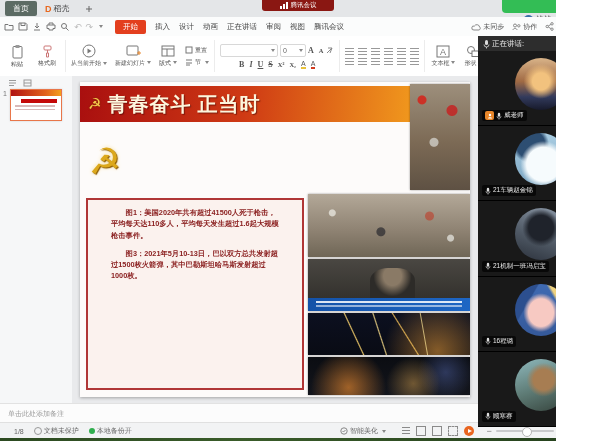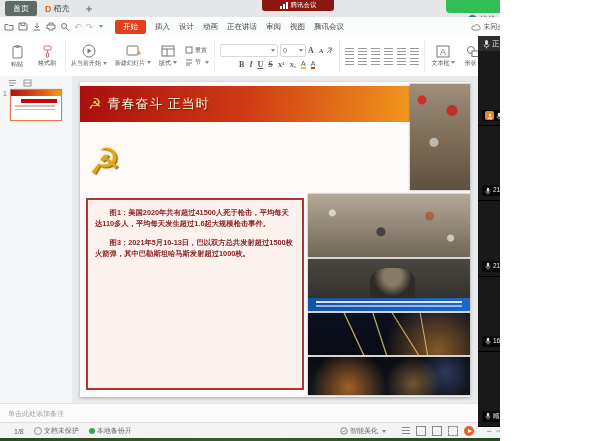--- a/index.html
+++ b/index.html
@@ -1,17 +1,17 @@
 <!DOCTYPE html>
 <html><head>
 <meta charset="utf-8">
 <style>
   html,body{margin:0;padding:0;}
   body{font-family:"Liberation Sans","DejaVu Sans",sans-serif;}
-  #app{position:relative;width:500px;height:441px;background:#e4e6e8;overflow:hidden;font-family:"Liberation Sans","DejaVu Sans",sans-serif;}
+  #app{position:relative;width:556px;height:441px;background:#e4e6e8;overflow:hidden;font-family:"Liberation Sans","DejaVu Sans",sans-serif;}
   svg{display:block;}
   .car{display:inline-block;width:0;height:0;border-left:2.5px solid transparent;border-right:2.5px solid transparent;border-top:3px solid #888;margin-left:2px;vertical-align:middle;}
 
   
   .tabbar{position:absolute;left:0;top:0;width:604px;height:17px;background:#e4e6e8;display:flex;align-items:center;}
   .home-btn{margin-left:5px;background:#5c6b64;color:#fff;font-size:8px;border-radius:2px;padding:2px 8px;}
   .docer-tab{display:flex;align-items:center;gap:2px;font-size:8px;color:#444;padding:0 8px;}
   .docer-d{color:#e8681f;font-weight:bold;font-size:9px;}
   .doc-tab{display:flex;align-items:center;gap:3px;background:#f8f9fa;height:17px;padding:0 6px;border-radius:4px 4px 0 0;font-size:7.5px;color:#333;max-width:118px;}
   .doc-title{white-space:nowrap;overflow:hidden;text-overflow:ellipsis;}
@@ -54,26 +54,26 @@
   .thumb{width:50px;height:30px;background:#fff;border:1px solid #e8764a;box-shadow:0 0 2px rgba(0,0,0,.15);}
   .thumb .tb{height:6px;background:linear-gradient(90deg,#b01212,#e2641c 70%,#f3a01e);}
   .thumb .tr{height:4px;margin:3px 4px 0 10px;background:#c40808;}
   .thumb .tl{height:1.5px;margin:2px 6px 0 4px;background:#d8b9b9;}
 
   
   .canvas{position:absolute;left:72px;top:76px;width:406px;height:327px;background:#e9eaec;}
   .slide{position:absolute;left:8px;top:6px;width:390px;height:315px;background:#fdfbfa;box-shadow:0 1px 3px rgba(0,0,0,.3);overflow:hidden;}
   .s-banner{position:absolute;left:0;top:4px;width:330px;height:36px;background:linear-gradient(95deg,#a90f0f,#cf3a14 50%,#f0971d);display:flex;align-items:center;}
   .s-banner .emb{color:#f3c84b;font-size:15px;margin:0 6px 0 8px;text-shadow:0 0 2px #7a2c00;}
-  .s-title{color:#fdf6dd;font-family:"Liberation Serif","DejaVu Serif",serif;font-weight:normal;font-size:13px;letter-spacing:1px;text-shadow:1px 1px 1px rgba(60,0,0,.55);}
+  .s-title{color:#fdf6dd;font-family:"Liberation Serif","DejaVu Serif",serif;font-weight:bold;font-size:20px;letter-spacing:1px;text-shadow:1px 1px 1px rgba(60,0,0,.55);}
   .s-emblem{position:absolute;left:2px;top:50px;width:46px;height:60px;display:flex;align-items:center;justify-content:center;color:#dca81c;font-size:36px;text-shadow:1px 1px 1px #8a5a00,0 0 4px #f7df9a;}
   .s-redbox{position:absolute;left:48px;top:58px;width:282px;height:40px;background:#c60404;box-shadow:1px 2px 3px rgba(0,0,0,.35);display:flex;align-items:center;justify-content:center;}
   .s-redbox span{color:#fff;font-weight:bold;font-size:12.5px;white-space:nowrap;}
   .s-textbox{position:absolute;left:6px;top:116px;width:218px;height:192px;border:2px solid #b03636;background:#fbf2ee;box-sizing:border-box;padding:7px 7px 4px;overflow:hidden;}
-  .s-textbox p{margin:0 0 7px;text-indent:2em;font-size:7.3px;line-height:1.55;color:#8c2222;font-weight:600;}
+  .s-textbox p{margin:0 16px 7px;text-indent:2em;font-size:7.3px;line-height:1.55;color:#8c2222;font-weight:600;}
   .ph{position:absolute;box-shadow:0 0 2px rgba(0,0,0,.4);}
   .ph-topflags{left:330px;top:2px;width:60px;height:106px;background:
      radial-gradient(circle at 20% 15%,rgba(210,40,30,.9) 0 4px,transparent 5px),
      radial-gradient(circle at 70% 25%,rgba(200,30,30,.8) 0 5px,transparent 6px),
      radial-gradient(circle at 40% 55%,rgba(220,220,215,.7) 0 4px,transparent 5px),
      linear-gradient(180deg,#9d8f7c,#7c6a55 55%,#5e5143);}
   .ph-crowd{left:228px;top:112px;width:162px;height:63px;background:
      radial-gradient(circle at 15% 30%,rgba(230,228,220,.8) 0 3px,transparent 4px),
      radial-gradient(circle at 45% 60%,rgba(40,40,45,.7) 0 4px,transparent 5px),
      radial-gradient(circle at 75% 35%,rgba(190,60,40,.6) 0 4px,transparent 5px),

